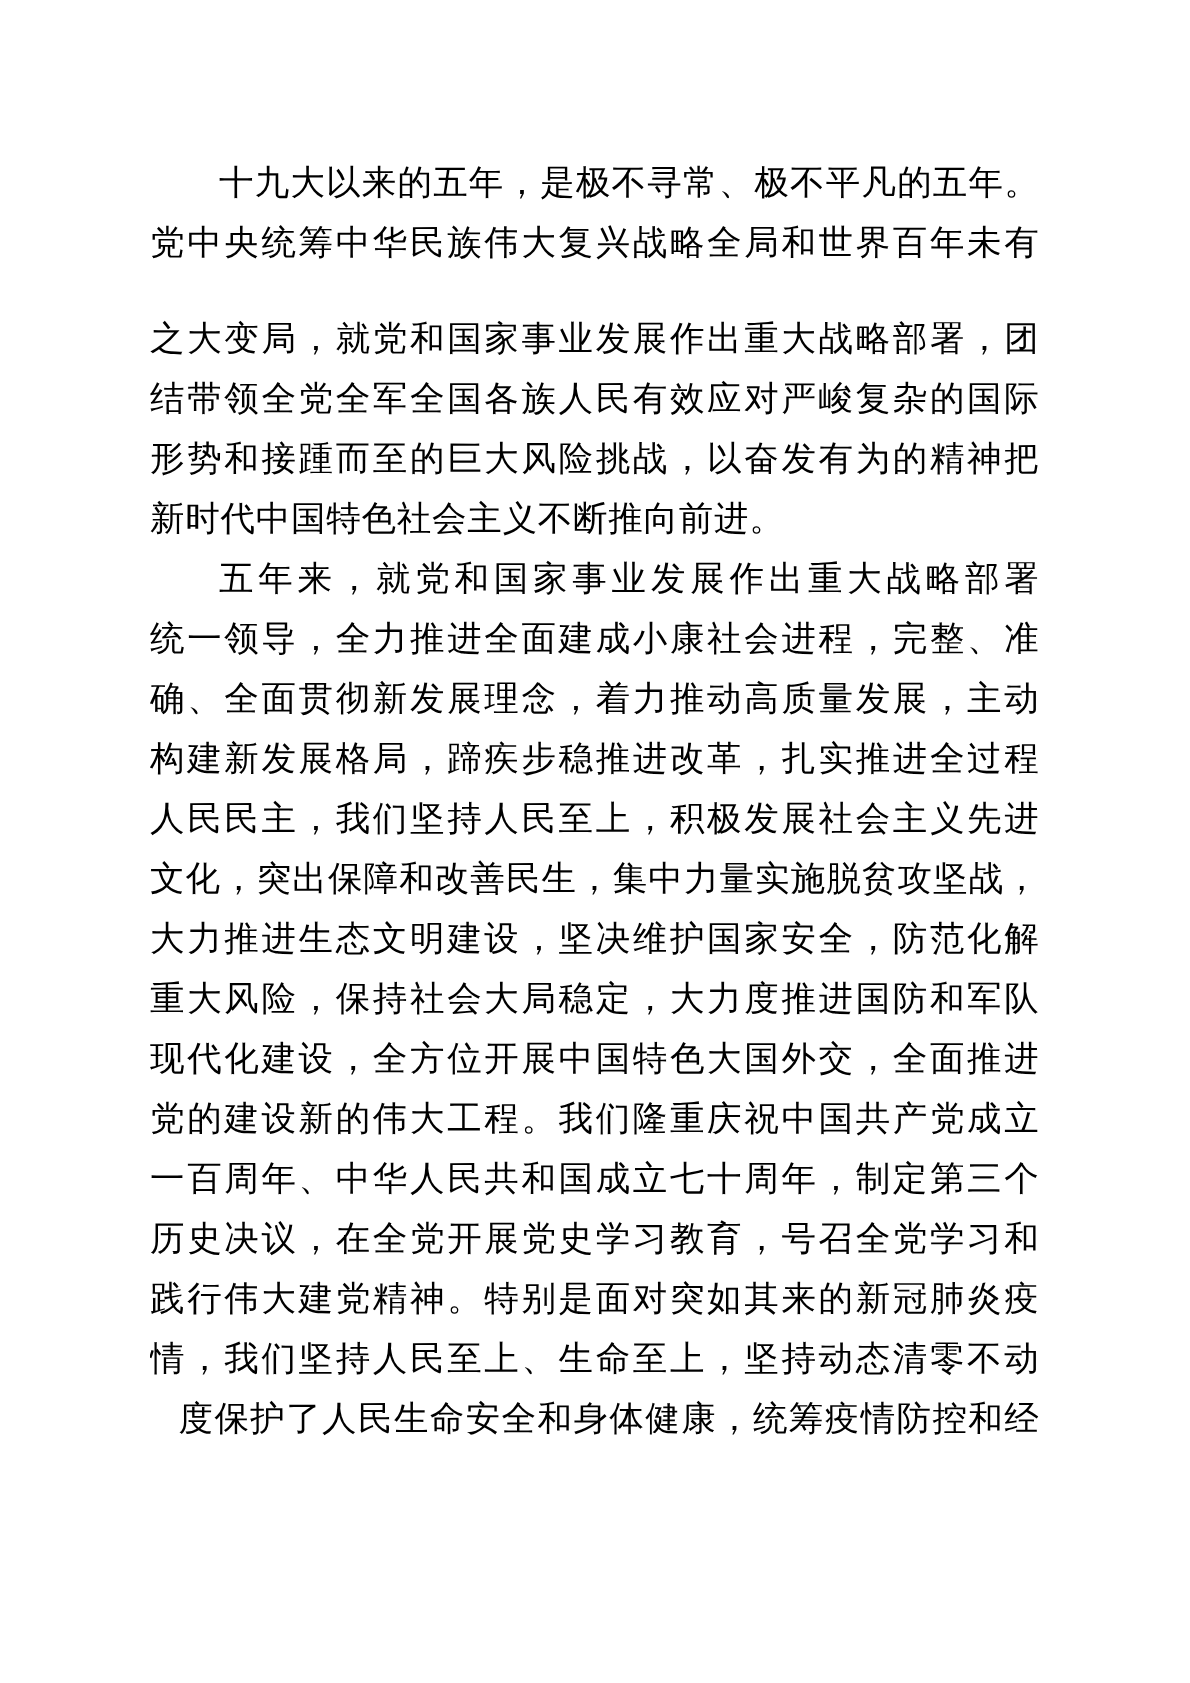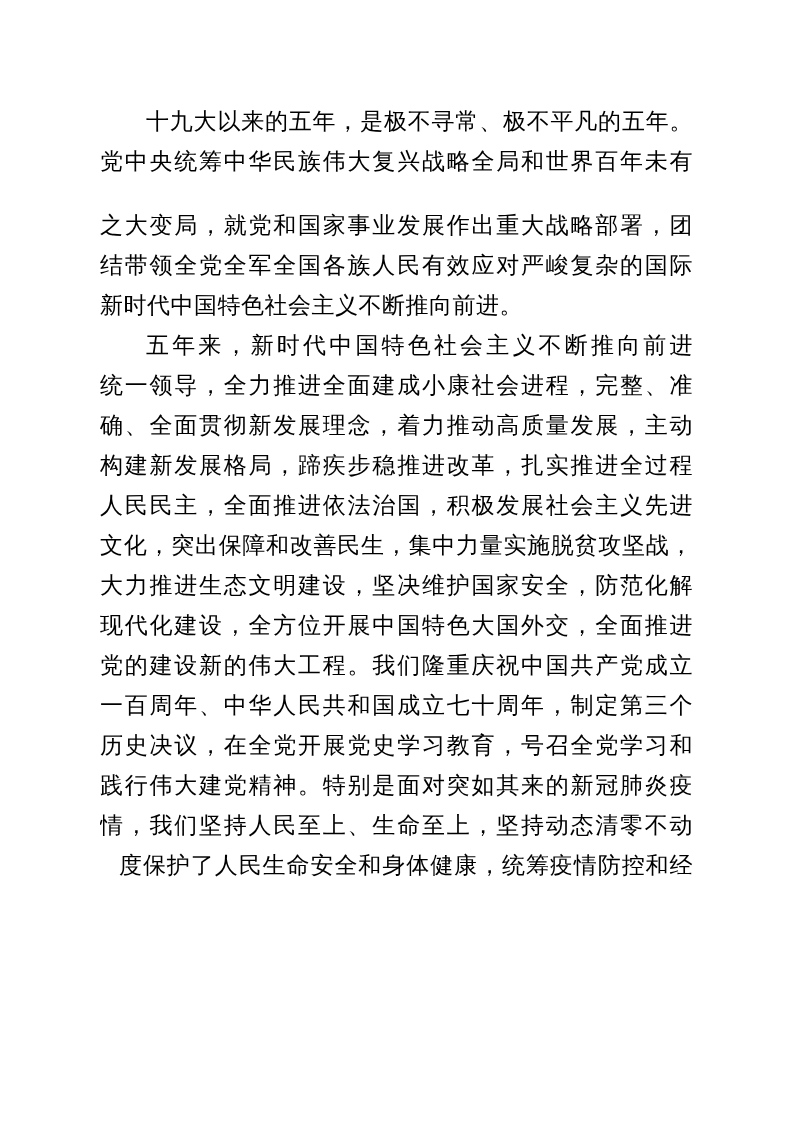--- a/index.html
+++ b/index.html
@@ -43,30 +43,32 @@
 </style>
 </head>
 <body>
 
 <div class="page" style="background: rgb(255, 255, 255);">
     <div class="paragraph">
       <div class="line first" style="color: rgb(0, 0, 0);">十九大以来的五年，是极不寻常、极不平凡的五年。</div>
       <div class="line" style="color: rgb(0, 0, 0);">党中央统筹中华民族伟大复兴战略全局和世界百年未有</div>
       <div class="line" style="color: rgb(0, 0, 0); margin-top: 24px;">之大变局，就党和国家事业发展作出重大战略部署，团</div>
       <div class="line" style="color: rgb(0, 0, 0);">结带领全党全军全国各族人民有效应对严峻复杂的国际</div>
+      <div class="line" style="color: rgb(0, 0, 0);">形势和接踵而至的巨大风险挑战，以奋发有为的精神把</div>
       <div class="line end" style="color: rgb(0, 0, 0);">新时代中国特色社会主义不断推向前进。</div>
     </div>
     <div class="paragraph">
-      <div class="line first" style="color: rgb(0, 0, 0);">五年来，新时代中国特色社会主义不断推向前进</div>
+      <div class="line first" style="color: rgb(0, 0, 0);">五年来，就党和国家事业发展作出重大战略部署</div>
       <div class="line" style="color: rgb(0, 0, 0);">统一领导，全力推进全面建成小康社会进程，完整、准</div>
       <div class="line" style="color: rgb(0, 0, 0);">确、全面贯彻新发展理念，着力推动高质量发展，主动</div>
       <div class="line" style="color: rgb(0, 0, 0);">构建新发展格局，蹄疾步稳推进改革，扎实推进全过程</div>
-      <div class="line" style="color: rgb(0, 0, 0);">人民民主，全面推进依法治国，积极发展社会主义先进</div>
+      <div class="line" style="color: rgb(0, 0, 0);">人民民主，我们坚持人民至上，积极发展社会主义先进</div>
       <div class="line" style="color: rgb(0, 0, 0);">文化，突出保障和改善民生，集中力量实施脱贫攻坚战，</div>
       <div class="line" style="color: rgb(0, 0, 0);">大力推进生态文明建设，坚决维护国家安全，防范化解</div>
+      <div class="line" style="color: rgb(0, 0, 0);">重大风险，保持社会大局稳定，大力度推进国防和军队</div>
       <div class="line" style="color: rgb(0, 0, 0);">现代化建设，全方位开展中国特色大国外交，全面推进</div>
       <div class="line" style="color: rgb(0, 0, 0);">党的建设新的伟大工程。我们隆重庆祝中国共产党成立</div>
       <div class="line" style="color: rgb(0, 0, 0);">一百周年、中华人民共和国成立七十周年，制定第三个</div>
       <div class="line" style="color: rgb(0, 0, 0);">历史决议，在全党开展党史学习教育，号召全党学习和</div>
       <div class="line" style="color: rgb(0, 0, 0);">践行伟大建党精神。特别是面对突如其来的新冠肺炎疫</div>
       <div class="line" style="color: rgb(0, 0, 0);">情，我们坚持人民至上、生命至上，坚持动态清零不动</div>
       <div class="line" style="color: rgb(0, 0, 0); margin-left: 19px;">度保护了人民生命安全和身体健康，统筹疫情防控和经</div>
     </div>
   </div>
 

